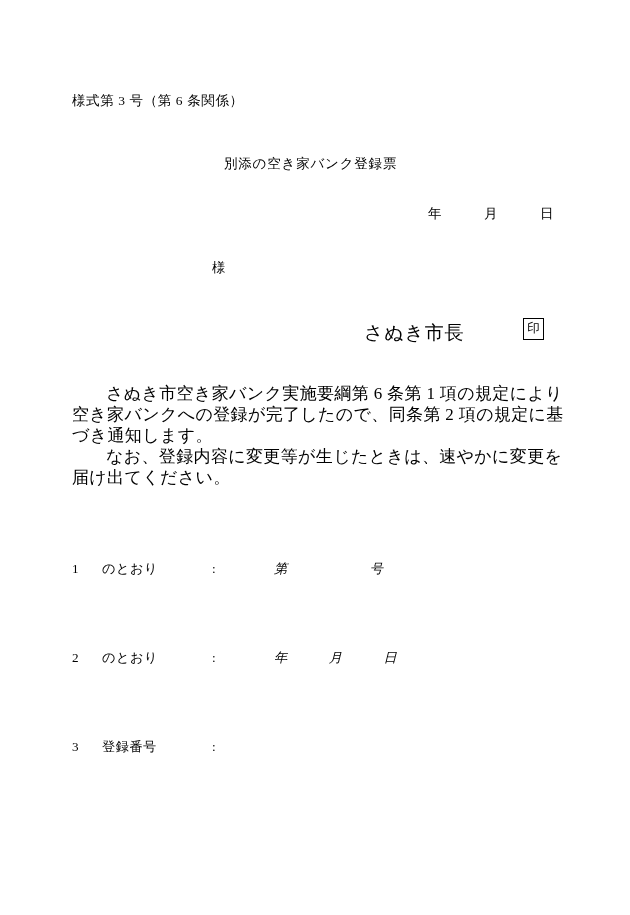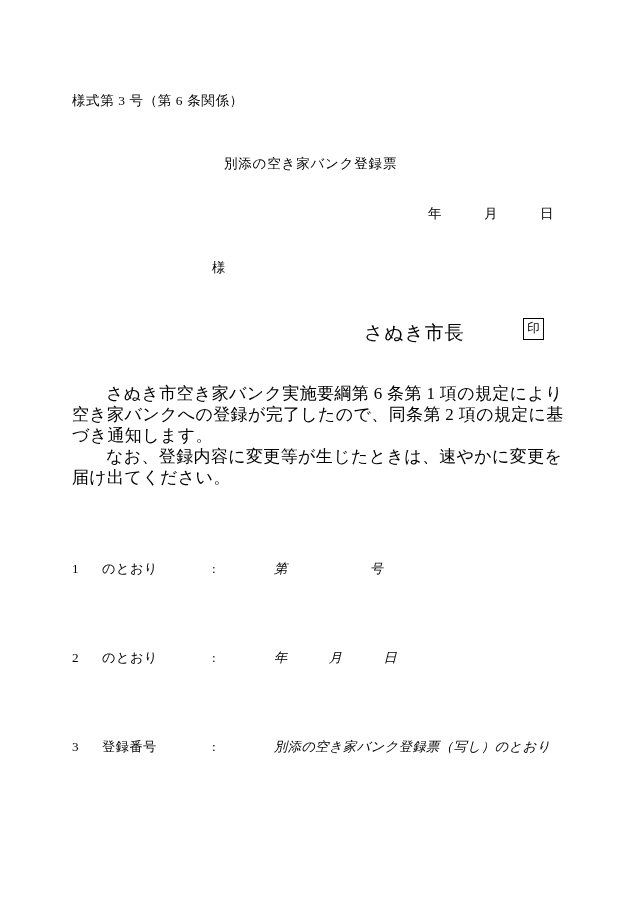--- a/index.html
+++ b/index.html
@@ -145,18 +145,17 @@
       <span class="item-num">2</span>
       <span class="item-label">のとおり</span>
       <span class="item-colon">:</span>
       <span class="item-value">年　　　月　　　日</span>
     </div>
 
     <div class="item-row">
       <span class="item-num">3</span>
       <span class="item-label">登録番号</span>
       <span class="item-colon">:</span>
-      <span class="item-value">別添の空き家バンク登録票（写し）のとおり</span>
     </div>
 
   </div>
 
 </div>
 
 </body></html>

